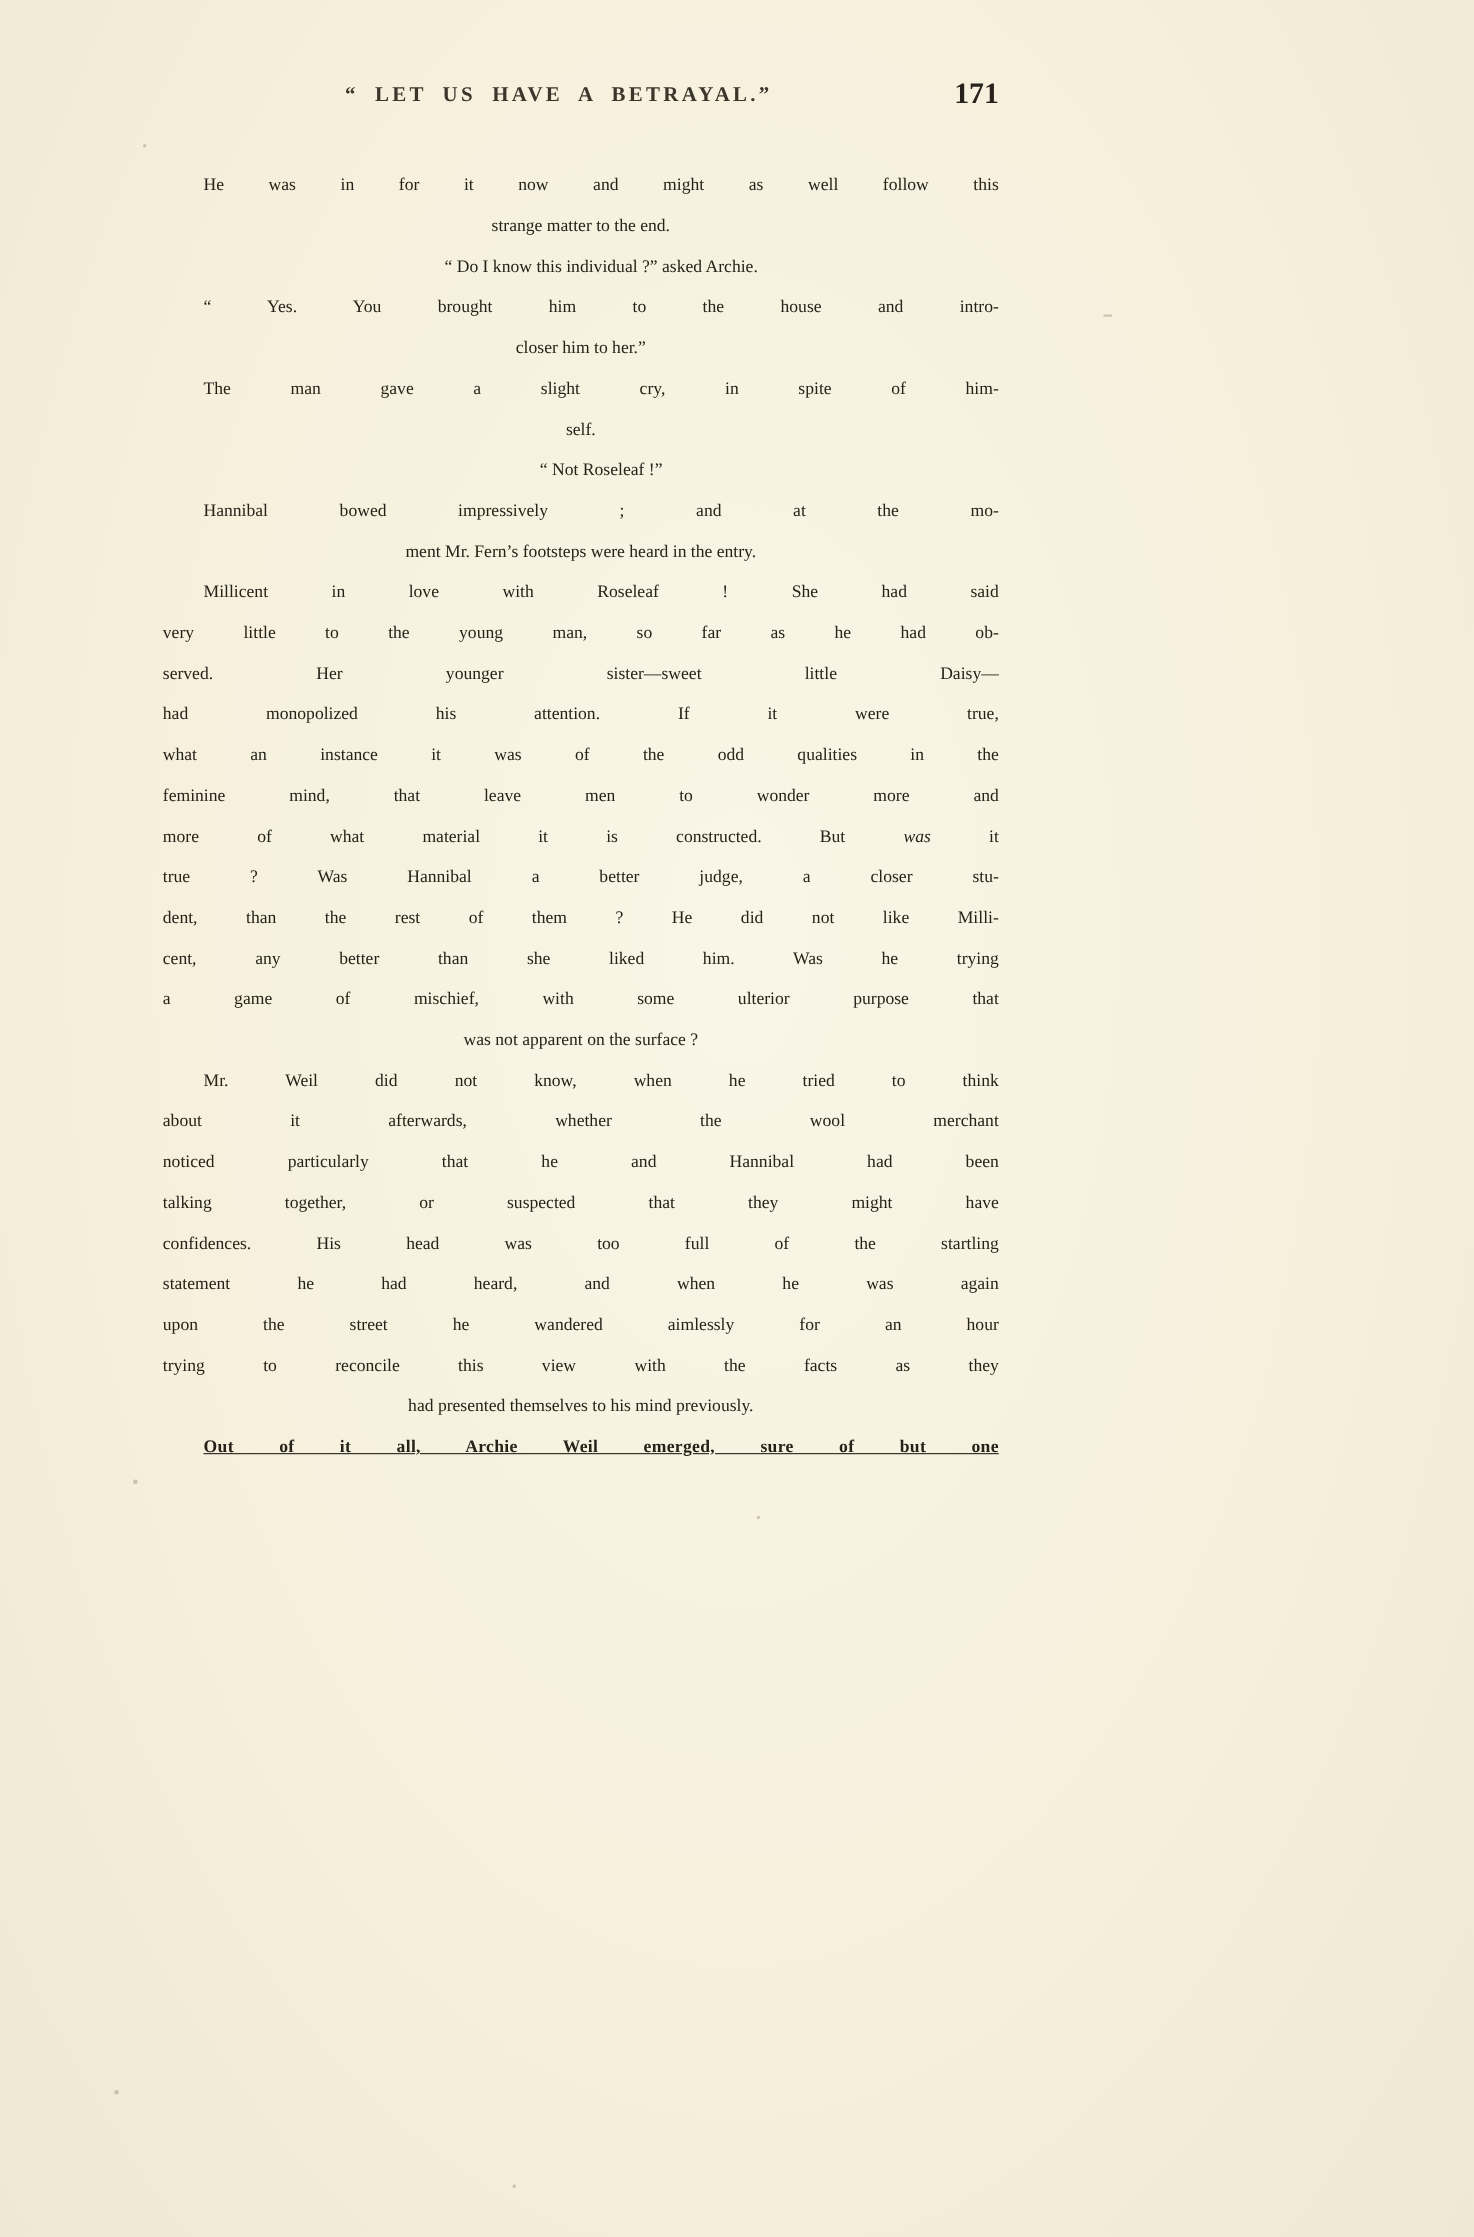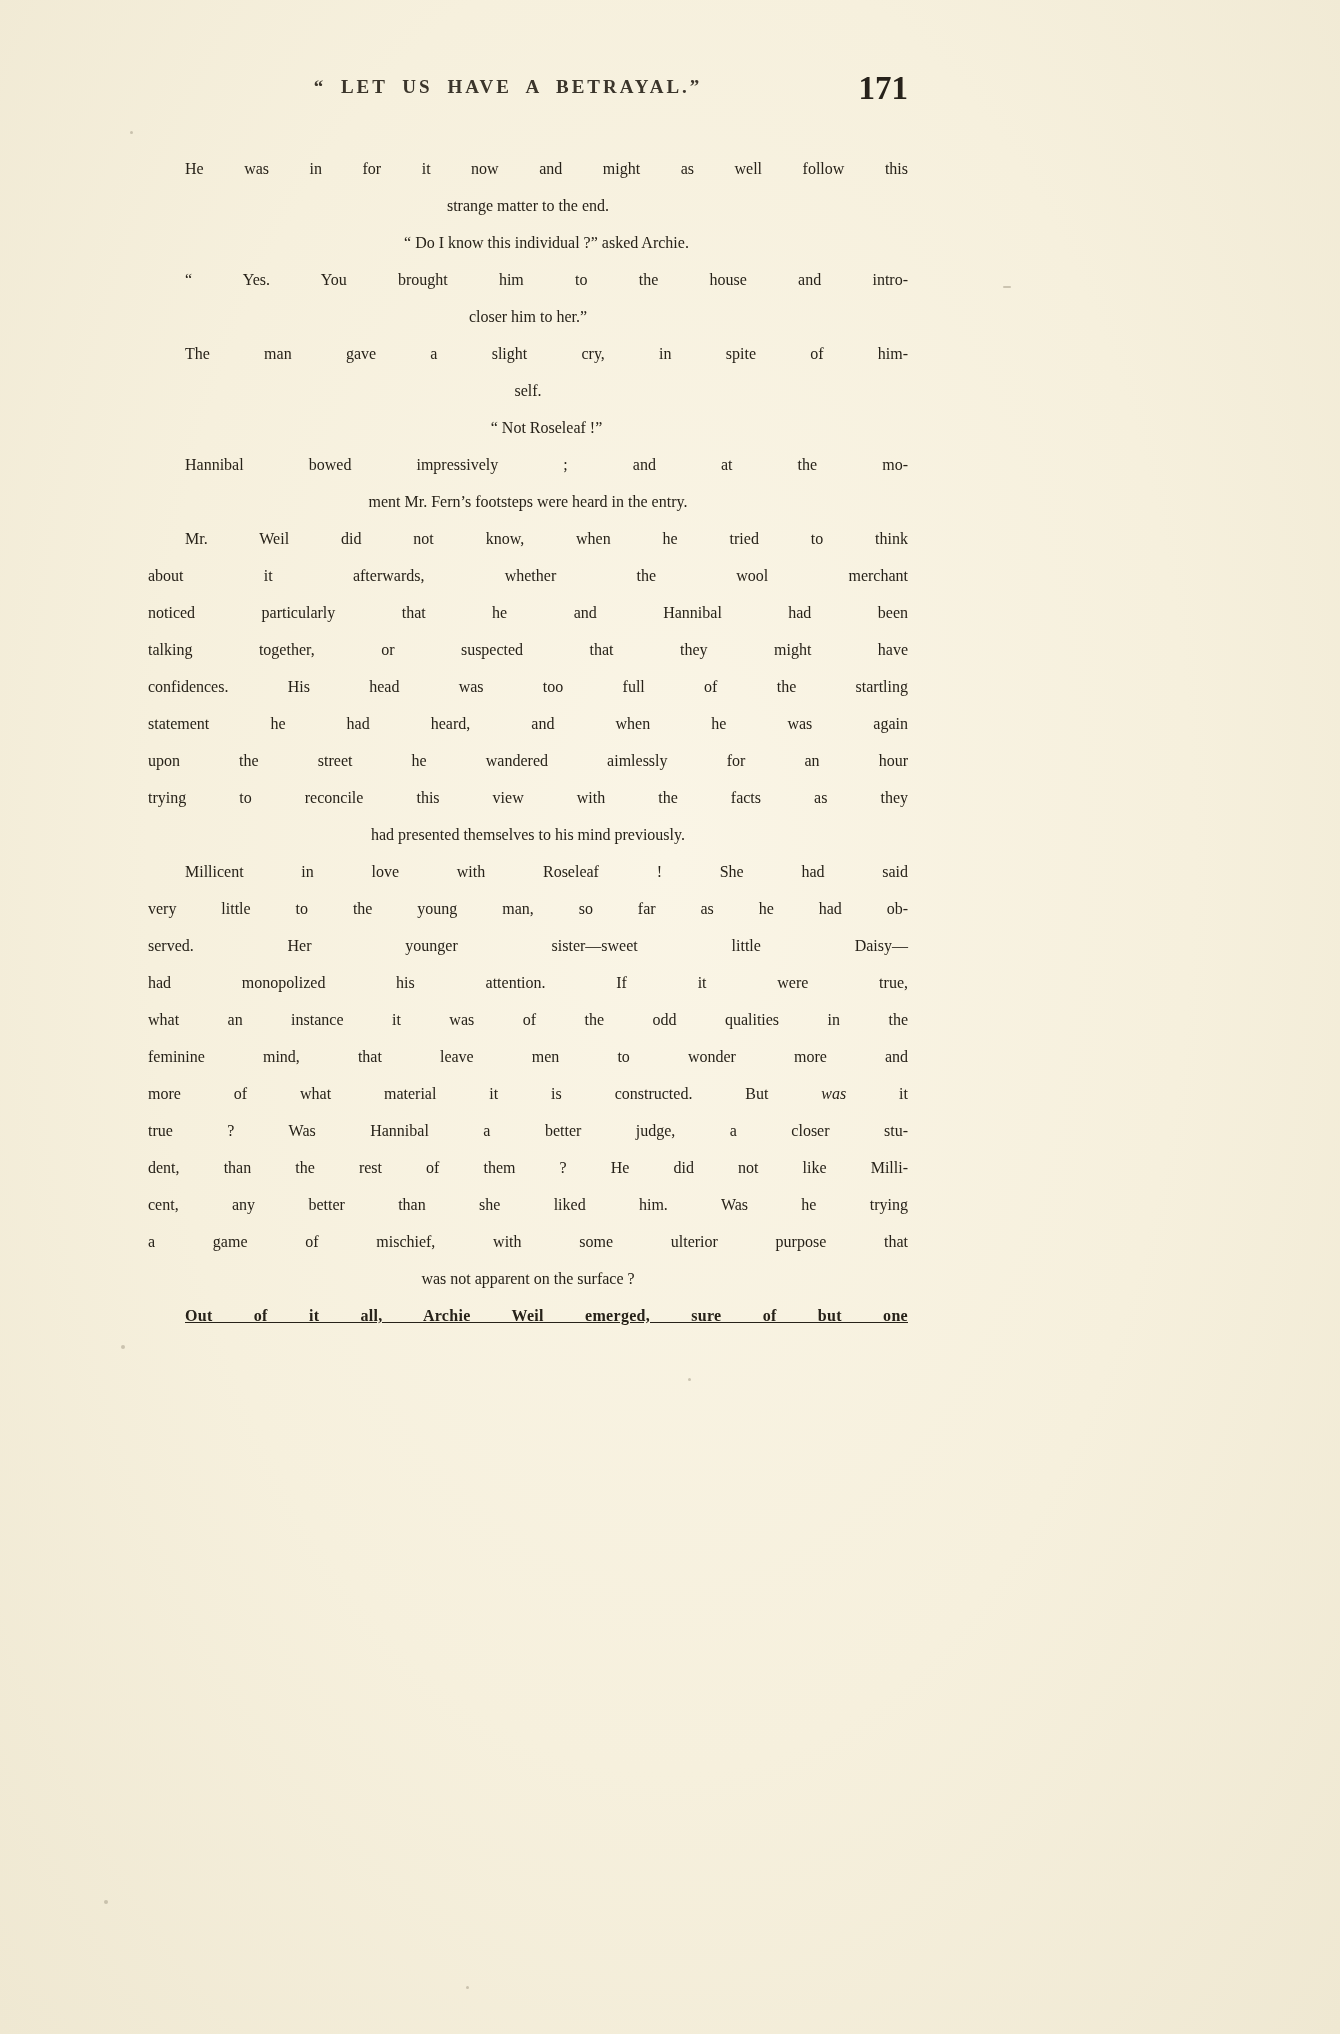--- a/index.html
+++ b/index.html
@@ -32,21 +32,21 @@
     font-size: 19px;
     letter-spacing: 3px;
     word-spacing: 7px;
     font-weight: 700;
     color: #3b352b;
   }
   .page-number {
     position: absolute;
     right: 0;
     top: -6px;
-    font-size: 33px;
+    font-size: 27px;
     font-weight: 700;
     color: #27221b;
   }
   .text-column {
     position: absolute;
     top: 150px;
     left: 148px;
     width: 760px;
     font-size: 16px;
     line-height: 37px;
@@ -109,43 +109,43 @@
         <div class="line"><span>self.</span></div>
       </div>
       <div class="paragraph">
         <div class="line indent"><span>“ Not Roseleaf !”</span></div>
       </div>
       <div class="paragraph">
         <div class="line justify indent"><span>Hannibal bowed impressively ; and at the mo-</span></div>
         <div class="line"><span>ment Mr. Fern’s footsteps were heard in the entry.</span></div>
       </div>
       <div class="paragraph">
-        <div class="line justify indent"><span>Mr. Weil did not know, when he tried to think</span></div>
-        <div class="line justify"><span>about it afterwards, whether the wool merchant</span></div>
-        <div class="line justify"><span>noticed particularly that he and Hannibal had been</span></div>
-        <div class="line justify"><span>talking together, or suspected that they might have</span></div>
-        <div class="line justify"><span>confidences.  His head was too full of the startling</span></div>
-        <div class="line justify"><span>statement he had heard, and when he was again</span></div>
-        <div class="line justify"><span>upon the street he wandered aimlessly for an hour</span></div>
-        <div class="line justify"><span>trying to reconcile this view with the facts as they</span></div>
-        <div class="line"><span>had presented themselves to his mind previously.</span></div>
-      </div>
-      <div class="paragraph">
         <div class="line justify indent"><span>Millicent in love with Roseleaf !  She had said</span></div>
         <div class="line justify"><span>very little to the young man, so far as he had ob-</span></div>
         <div class="line justify"><span>served.  Her younger sister—sweet little Daisy—</span></div>
         <div class="line justify"><span>had monopolized his attention.  If it were true,</span></div>
         <div class="line justify"><span>what an instance it was of the odd qualities in the</span></div>
         <div class="line justify"><span>feminine mind, that leave men to wonder more and</span></div>
         <div class="line justify"><span>more of what material it is constructed.  But </span><i>was</i><span> it</span></div>
         <div class="line justify"><span>true ?  Was Hannibal a better judge, a closer stu-</span></div>
         <div class="line justify"><span>dent, than the rest of them ?  He did not like Milli-</span></div>
         <div class="line justify"><span>cent, any better than she liked him.  Was he trying</span></div>
         <div class="line justify"><span>a game of mischief, with some ulterior purpose that</span></div>
         <div class="line"><span>was not apparent on the surface ?</span></div>
+      </div>
+      <div class="paragraph">
+        <div class="line justify indent"><span>Mr. Weil did not know, when he tried to think</span></div>
+        <div class="line justify"><span>about it afterwards, whether the wool merchant</span></div>
+        <div class="line justify"><span>noticed particularly that he and Hannibal had been</span></div>
+        <div class="line justify"><span>talking together, or suspected that they might have</span></div>
+        <div class="line justify"><span>confidences.  His head was too full of the startling</span></div>
+        <div class="line justify"><span>statement he had heard, and when he was again</span></div>
+        <div class="line justify"><span>upon the street he wandered aimlessly for an hour</span></div>
+        <div class="line justify"><span>trying to reconcile this view with the facts as they</span></div>
+        <div class="line"><span>had presented themselves to his mind previously.</span></div>
       </div>
       <div class="paragraph">
         <div class="line justify indent bold"><span>Out of it all, Archie Weil emerged, sure of but one</span></div>
       </div>
     </div>
 
   <div class="speck s1"></div>
   <div class="speck s2"></div>
   <div class="speck s3"></div>
   <div class="speck s4"></div>

